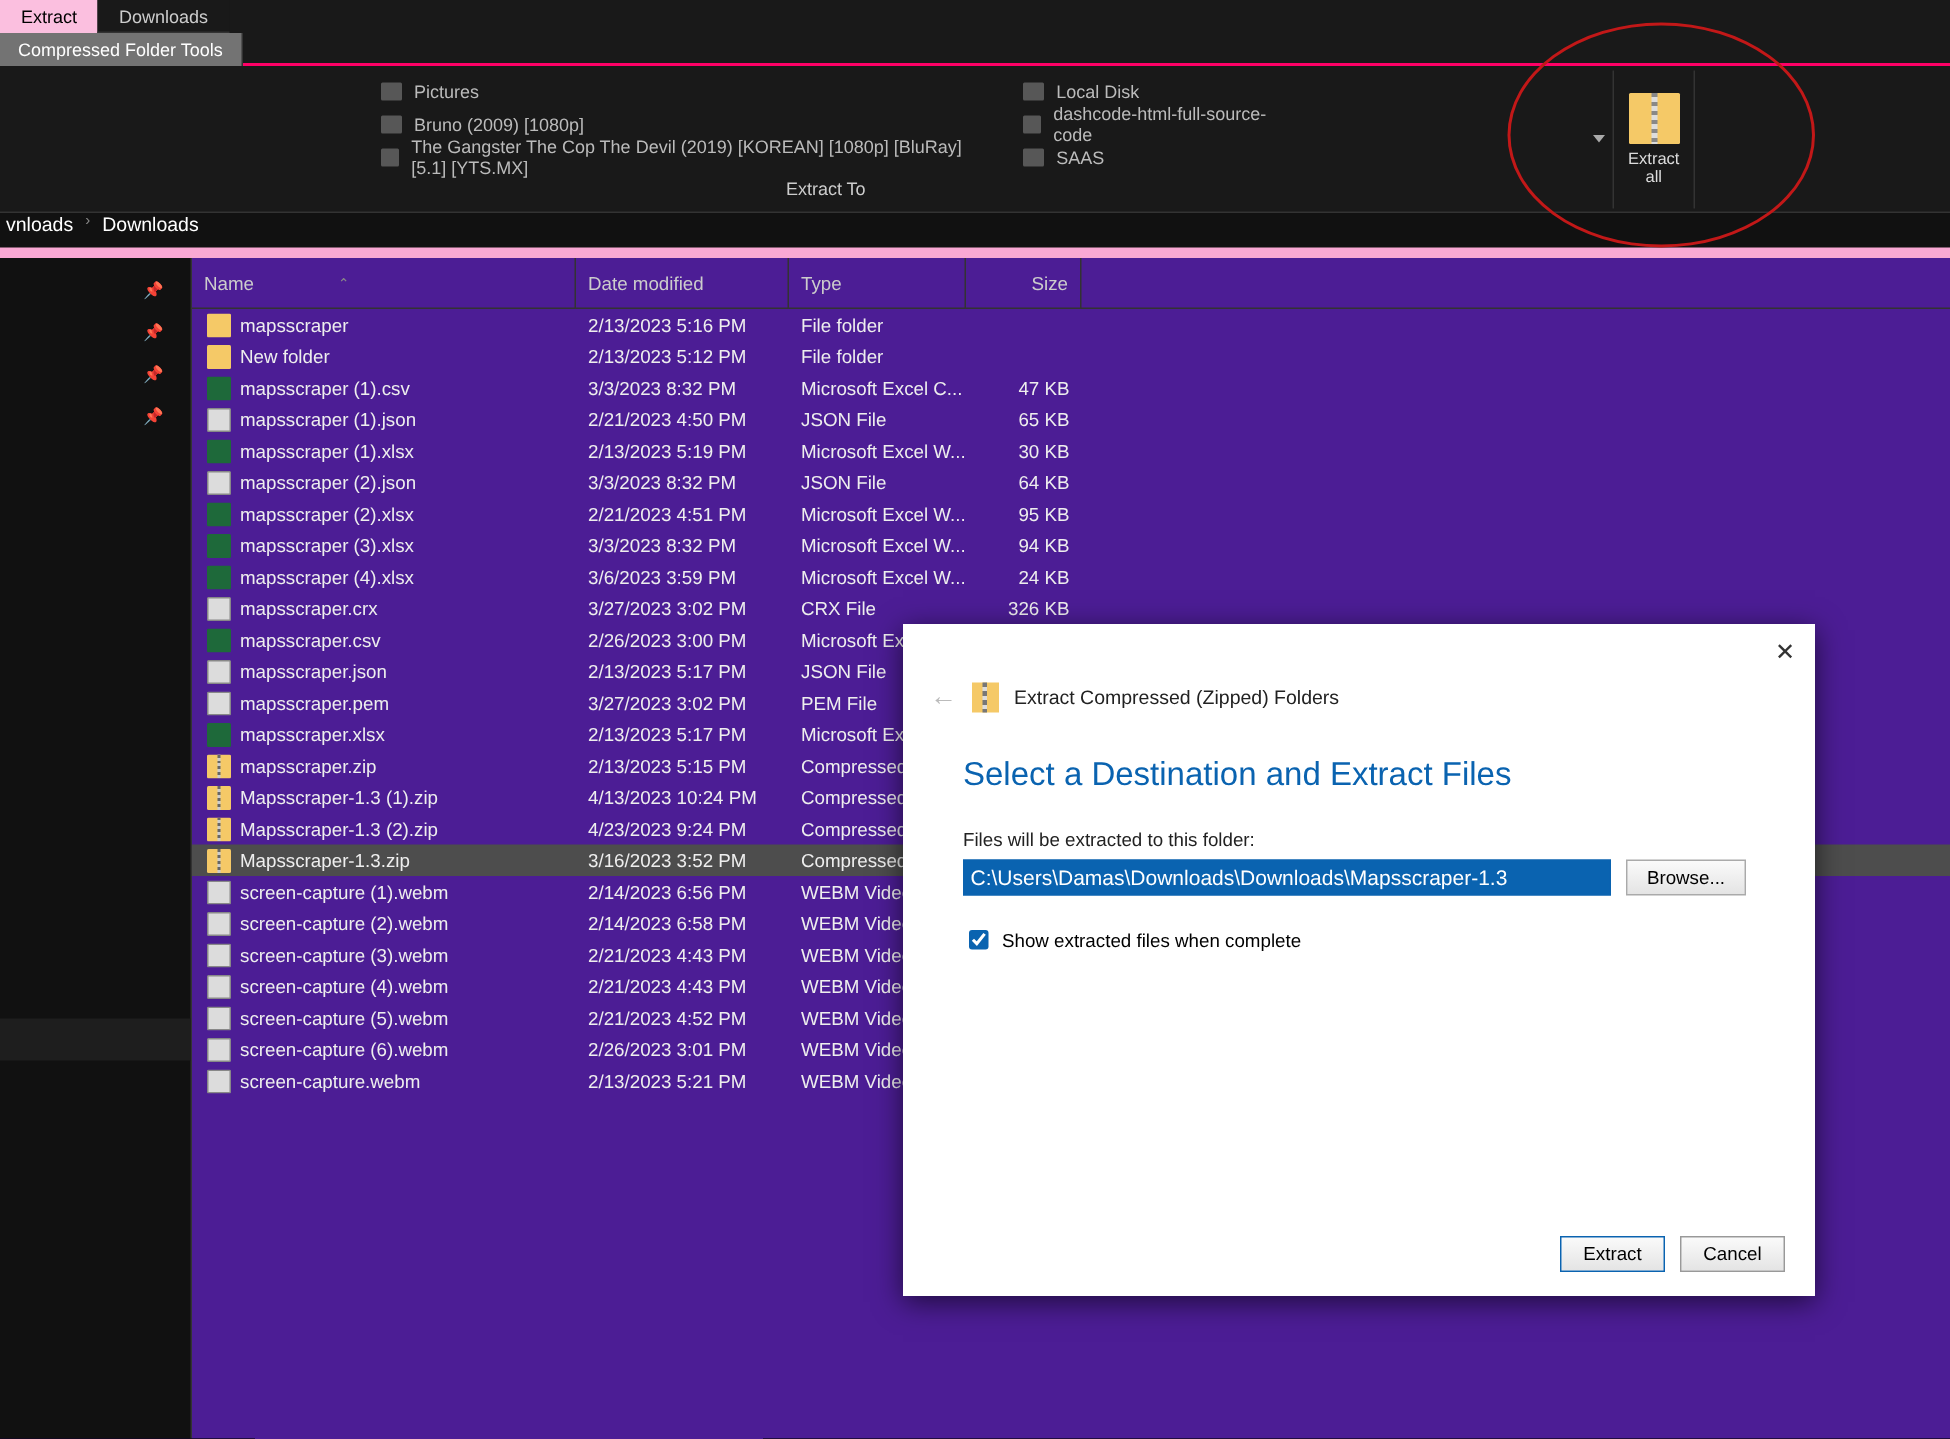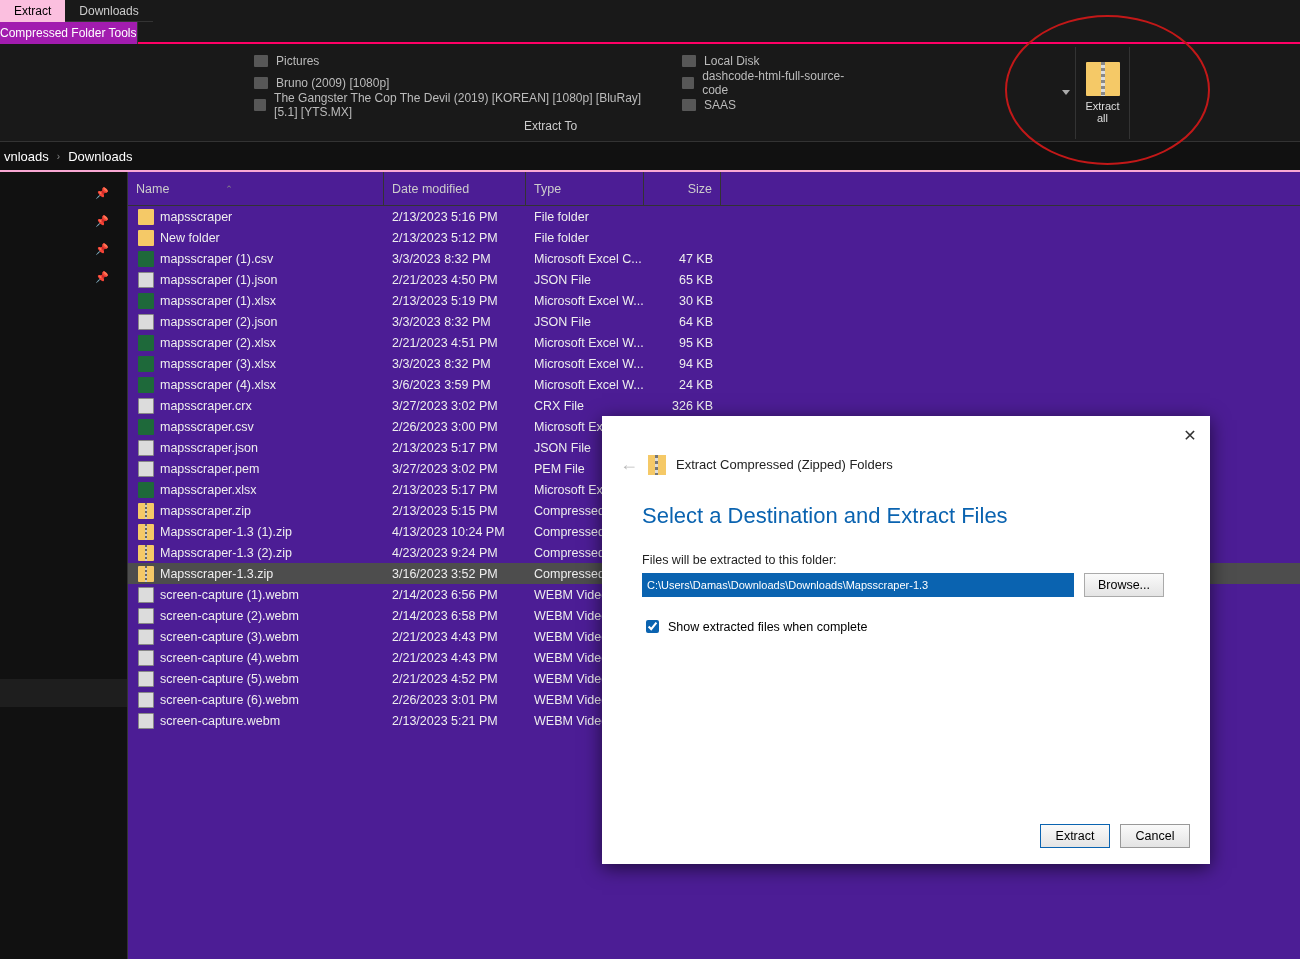--- a/index.html
+++ b/index.html
@@ -5,22 +5,22 @@
   html,body{margin:0;padding:0;width:1300px;height:959px;overflow:hidden;background:#000;
     font-family:"Segoe UI",Tahoma,sans-serif;font-size:12.5px;color:#ddd;}
   *{box-sizing:border-box;}
 
   
   .tabstrip{height:22px;background:#191919;display:flex;align-items:flex-end;}
   .tab{height:22px;line-height:22px;padding:0 14px;font-size:12px;}
   .tab.active{background:#fbbfdf;color:#000;}
   .tab.inactive{background:#191919;color:#ccc;border-bottom:1px solid #333;}
   .toolstrip{height:22px;background:#191919;border-bottom:1px solid #333;display:flex;align-items:center;}
-  .tool-tab{height:22px;line-height:22px;padding:0 0;font-size:12px;color:#fff;
-    border-right:1px solid #333;background:#a21caf;}
+  .tool-tab{height:22px;line-height:22px;padding:0 12px;font-size:12px;color:#fff;
+    border-right:1px solid #333;background:#737373;}
   .tool-pink{flex:1;height:22px;border-bottom:2px solid #f06;}
 
   
   .ribbon{height:98px;background:#191919;border-bottom:1px solid #333;display:flex;position:relative;padding-left:44px;}
   .ribbon-fill{flex:1;padding:6px 210px 0 210px;display:flex;flex-direction:column;}
   .dest-col{display:flex;gap:20px;}
   .dest-list{display:flex;flex-direction:column;gap:1px;font-size:12px;color:#bbb;}
   .dest-item{display:flex;align-items:center;height:21px;gap:8px;}
   .folder-glyph{width:14px;height:12px;background:#575757;border-radius:1px;}
   .extract-to{font-size:12px;color:#ccc;text-align:center;margin-top:4px;width:100%;}
@@ -31,21 +31,21 @@
     font-size:11px;border-left:1px solid #333;border-right:1px solid #333;height:92px;margin-top:3px;}
   .zip-icon{width:34px;height:34px;background:#f5c967;border-radius:1px;position:relative;margin-bottom:4px;}
   .zip-icon::after{content:"";position:absolute;left:15px;top:0;width:4px;height:34px;
     background:repeating-linear-gradient(#888 0 3px,#ddd 3px 6px);}
 
   
   .red-circle{position:absolute;width:205px;height:150px;border:2px solid #c21818;border-radius:50%;
     left:1005px;top:15px;pointer-events:none;z-index:5;}
 
   
-  .crumbs{height:30px;background:#111;border-bottom:2px solid #f9a8d4;display:flex;align-items:center;
+  .crumbs{height:30px;background:#111;border-bottom:7px solid #f9a8d4;display:flex;align-items:flex-start;
     padding-left:4px;font-size:13px;color:#fff;gap:8px;}
   .crumb-sep{color:#888;font-size:10px;}
 
   
   .main{display:flex;height:787px;}
   .sidebar{width:128px;background:#111;border-right:1px solid #333;}
   .pin{display:block;color:#888;font-size:11px;text-align:right;padding-right:18px;margin-top:15px;}
   .qa{margin-top:395px;height:28px;background:#1e1e1e;}
 
   
@@ -81,21 +81,21 @@
     line-height:28px;text-align:center;color:#333;cursor:pointer;}
   .wiz-head{display:flex;align-items:center;gap:10px;padding:38px 0 0 18px;}
   .wiz-back{color:#bbb;font-size:18px;}
   .wiz-zip{width:18px;height:20px;background:#f5c967;position:relative;}
   .wiz-zip::after{content:"";position:absolute;left:7px;top:0;width:3px;height:20px;
     background:repeating-linear-gradient(#777 0 3px,#ddd 3px 6px);}
   .wiz-title{font-size:13px;color:#222;}
   .wiz-h1{color:#0a63b0;font-size:22px;font-weight:400;margin:28px 0 0 40px;}
   .wiz-label{margin:24px 0 6px 40px;font-size:12.5px;color:#222;}
   .wiz-row{display:flex;gap:10px;margin-left:40px;align-items:center;}
-  .wiz-input{width:432px;height:24px;border:1px solid #0a63b0;padding:4px 4px;font-size:11px;}
+  .wiz-input{width:432px;height:24px;border:1px solid #0a63b0;padding:4px 4px;font-size:14px;}
   .wiz-input.sel{background:#0a63b0;color:#fff;}
   .wiz-browse{width:80px;height:24px;border:1px solid #aaa;background:linear-gradient(#fafafa,#e4e4e4);font-size:12.5px;}
   .wiz-check{margin:20px 0 0 40px;display:flex;align-items:center;gap:6px;font-size:12.5px;}
   .wiz-check input{accent-color:#0a63b0;}
   .wiz-btns{position:absolute;right:20px;bottom:16px;display:flex;gap:10px;}
   .wiz-btn{min-width:70px;height:24px;border:1px solid #999;background:linear-gradient(#fafafa,#e4e4e4);font-size:12.5px;padding:0 12px;}
   .wiz-btn.primary{border:1.5px solid #0a63b0;}
 </style>
 </head>
 <body>

